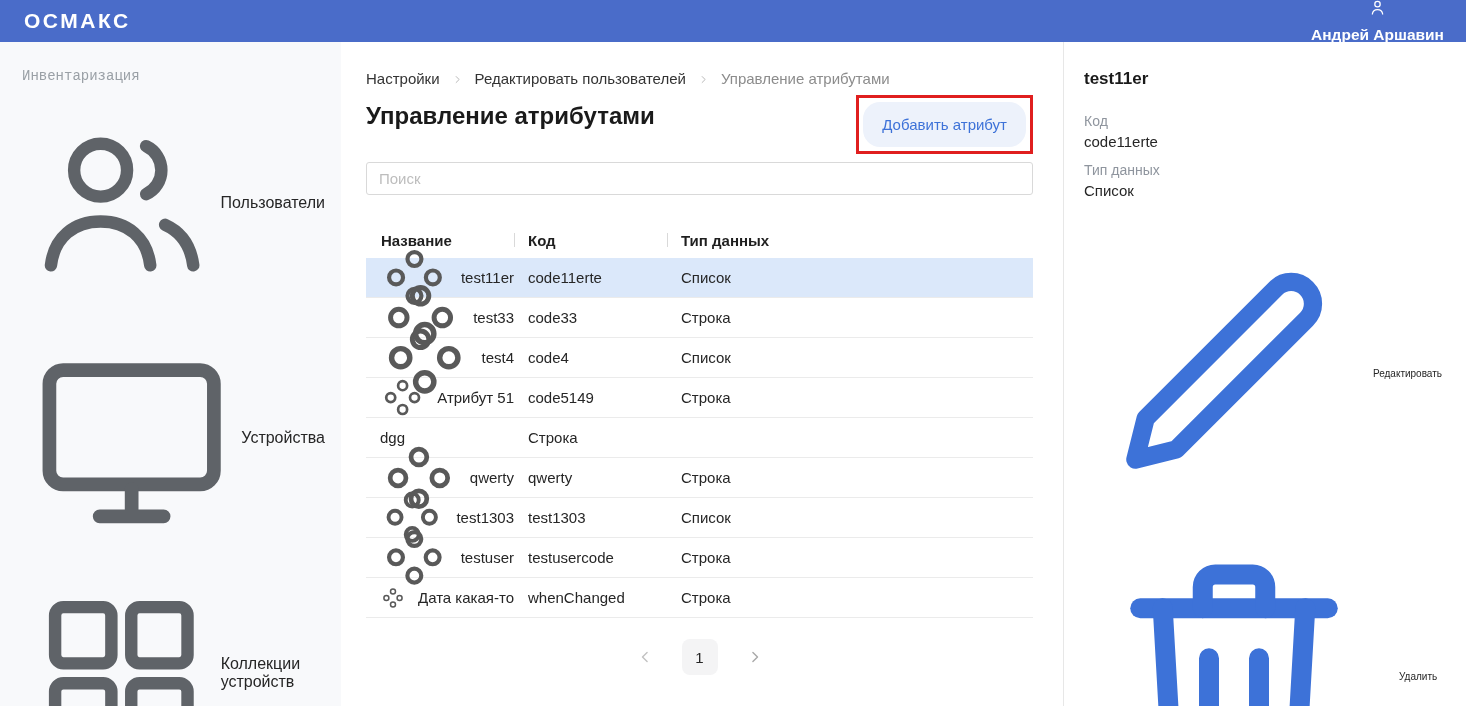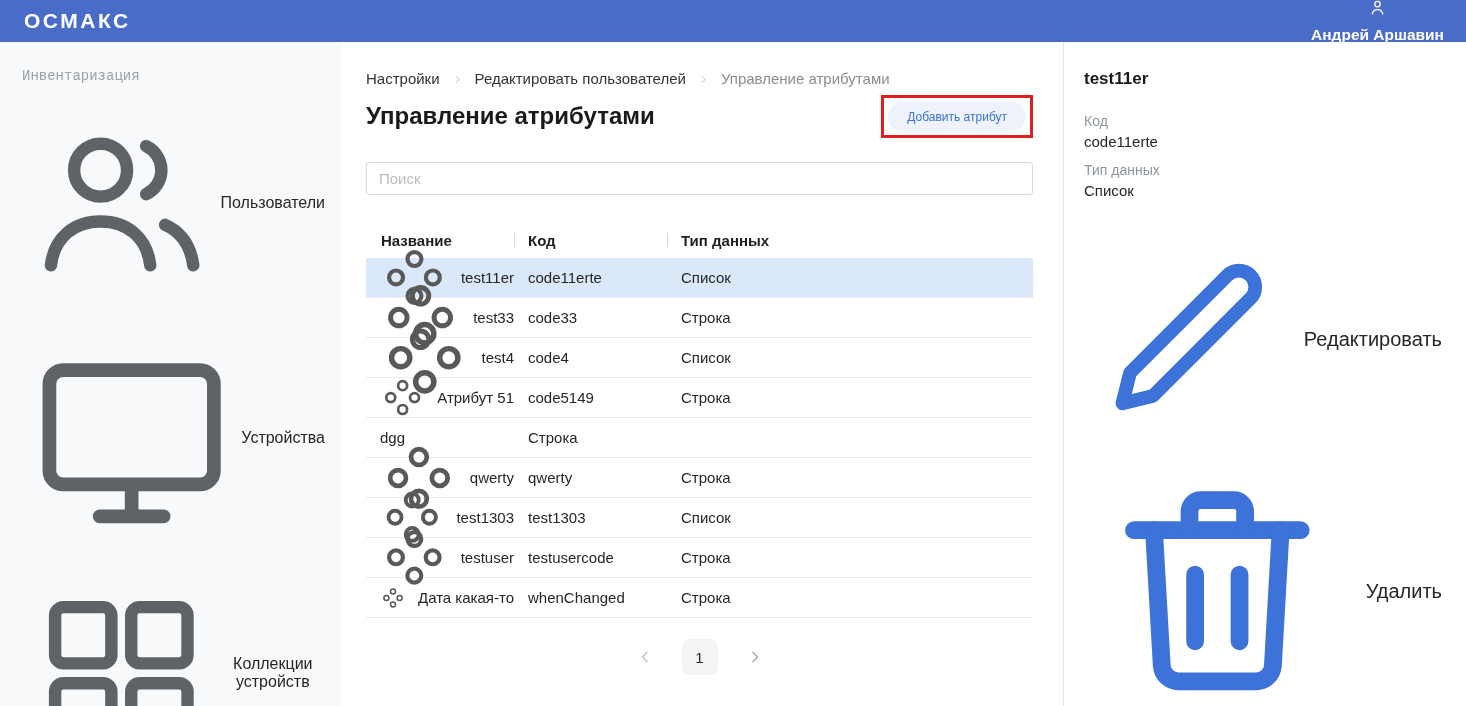--- a/index.html
+++ b/index.html
@@ -19,37 +19,37 @@
   }
   .logo { color: #fff; font-size: 21px; font-weight: 800; letter-spacing: 2.5px; }
   .userbox { display: flex; align-items: center; gap: 9px; color: #fff; font-size: 15.5px; font-weight: 600; cursor: pointer; flex-direction: column; }
   .userbox svg { width: 19px; height: 19px; display: block; }
 
   .body { flex: 1; display: flex; min-height: 0; }
 
   
   .sidebar { width: 341px; flex-shrink: 0; background: #f8f9fb; padding: 26px 16px 0 22px; }
   .section-label { color: #9aa0a6; font-size: 14px; margin-bottom: 20px; font-family: Liberation Mono, monospace; }
-  .nav-item { display: flex; align-items: center; gap: 0; margin-bottom: 26px; font-size: 16px; color: #262626; cursor: pointer; text-align: center; }
+  .nav-item { display: flex; align-items: center; gap: 0; margin-bottom: 26px; font-size: 16px; color: #262626; cursor: pointer; }
   .nav-item svg { width: 20px; height: 20px; color: #5f6368; flex-shrink: 0; display: block; }
 
   
   .main { flex: 1; min-width: 0; padding: 28px 30px 0 25px; }
   .breadcrumb { display: flex; align-items: center; gap: 11px; font-size: 15px; color: #333; }
   .breadcrumb .sep { width: 13px; height: 13px; color: #b3b3b3; display: block; }
   .breadcrumb .crumb { cursor: pointer; }
   .breadcrumb .crumb.last { color: #8c8c8c; cursor: default; }
 
   .title-row { display: flex; justify-content: space-between; align-items: flex-start; margin-top: 15px; height: 52px; }
   .page-title { font-size: 24px; font-weight: 700; color: #1a1a1a; margin: 0; line-height: 1.2; }
   .red-box { border: 3px solid var(--annotation-red, #e01f1f); padding: 4px; margin-top: -7px; }
   .add-btn {
     display: block; background: #edf2fb; color: var(--accent, #3d72d8);
-    border: none; border-radius: 17px; height: 29px; padding: 0 19px;
-    font-size: 12px; font-family: inherit; cursor: pointer; white-space: nowrap;
+    border: none; border-radius: 17px; height: 45px; padding: 0 19px;
+    font-size: 15px; font-family: inherit; cursor: pointer; white-space: nowrap;
   }
 
   .search-row { display: flex; margin-top: 8px; height: 33px; border: 1px solid #d9d9d9; border-radius: 3px; background: #fff; }
   .search-input { flex: 1; border: none; outline: none; padding: 0 12px; font-size: 15px; font-family: inherit; color: #262626; background: transparent; }
   .search-input::placeholder { color: #bdbdbd; }
   .filter-select { width: 241px; border-left: 1px solid #d9d9d9; display: flex; align-items: center; justify-content: space-between; padding: 0 13px 0 14px; font-size: 15px; color: #262626; cursor: pointer; }
   .filter-select svg { width: 17px; height: 17px; color: #8c8c8c; display: block; }
 
   
   .attr-table { margin-top: 27px; }
@@ -70,21 +70,21 @@
   .pag-chev.left { color: #c2c2c2; }
   .page-btn { width: 36px; height: 36px; border-radius: 8px; background: #f4f4f5; display: flex; align-items: center; justify-content: center; font-size: 15px; color: #262626; cursor: pointer; }
 
   
   .details { width: 403px; flex-shrink: 0; border-left: 1px solid #e7e7e7; padding: 27px 24px 0 20px; }
   .details-title { font-size: 17px; font-weight: 700; color: #1a1a1a; margin: 0 0 24px; }
   .field { margin-bottom: 12px; }
   .field-label { color: #8f959e; font-size: 14px; margin-bottom: 4px; }
   .field-value { color: #262626; font-size: 15px; }
   .actions { margin-top: 38px; }
-  .action { display: flex; align-items: center; gap: 15px; margin-bottom: 16px; font-size: 20px; color: #262626; cursor: pointer; }
+  .action { display: flex; align-items: center; gap: 15px; margin-bottom: 16px; font-size: 10px; color: #262626; cursor: pointer; }
   .action svg { width: 17px; height: 17px; color: var(--accent, #3d72d8); flex-shrink: 0; display: block; }
 </style>
 </head>
 <body>
 
 <div class="app">
 
   <header class="topbar">
     <div class="logo">ОСМАКС</div>
     <div class="userbox">

